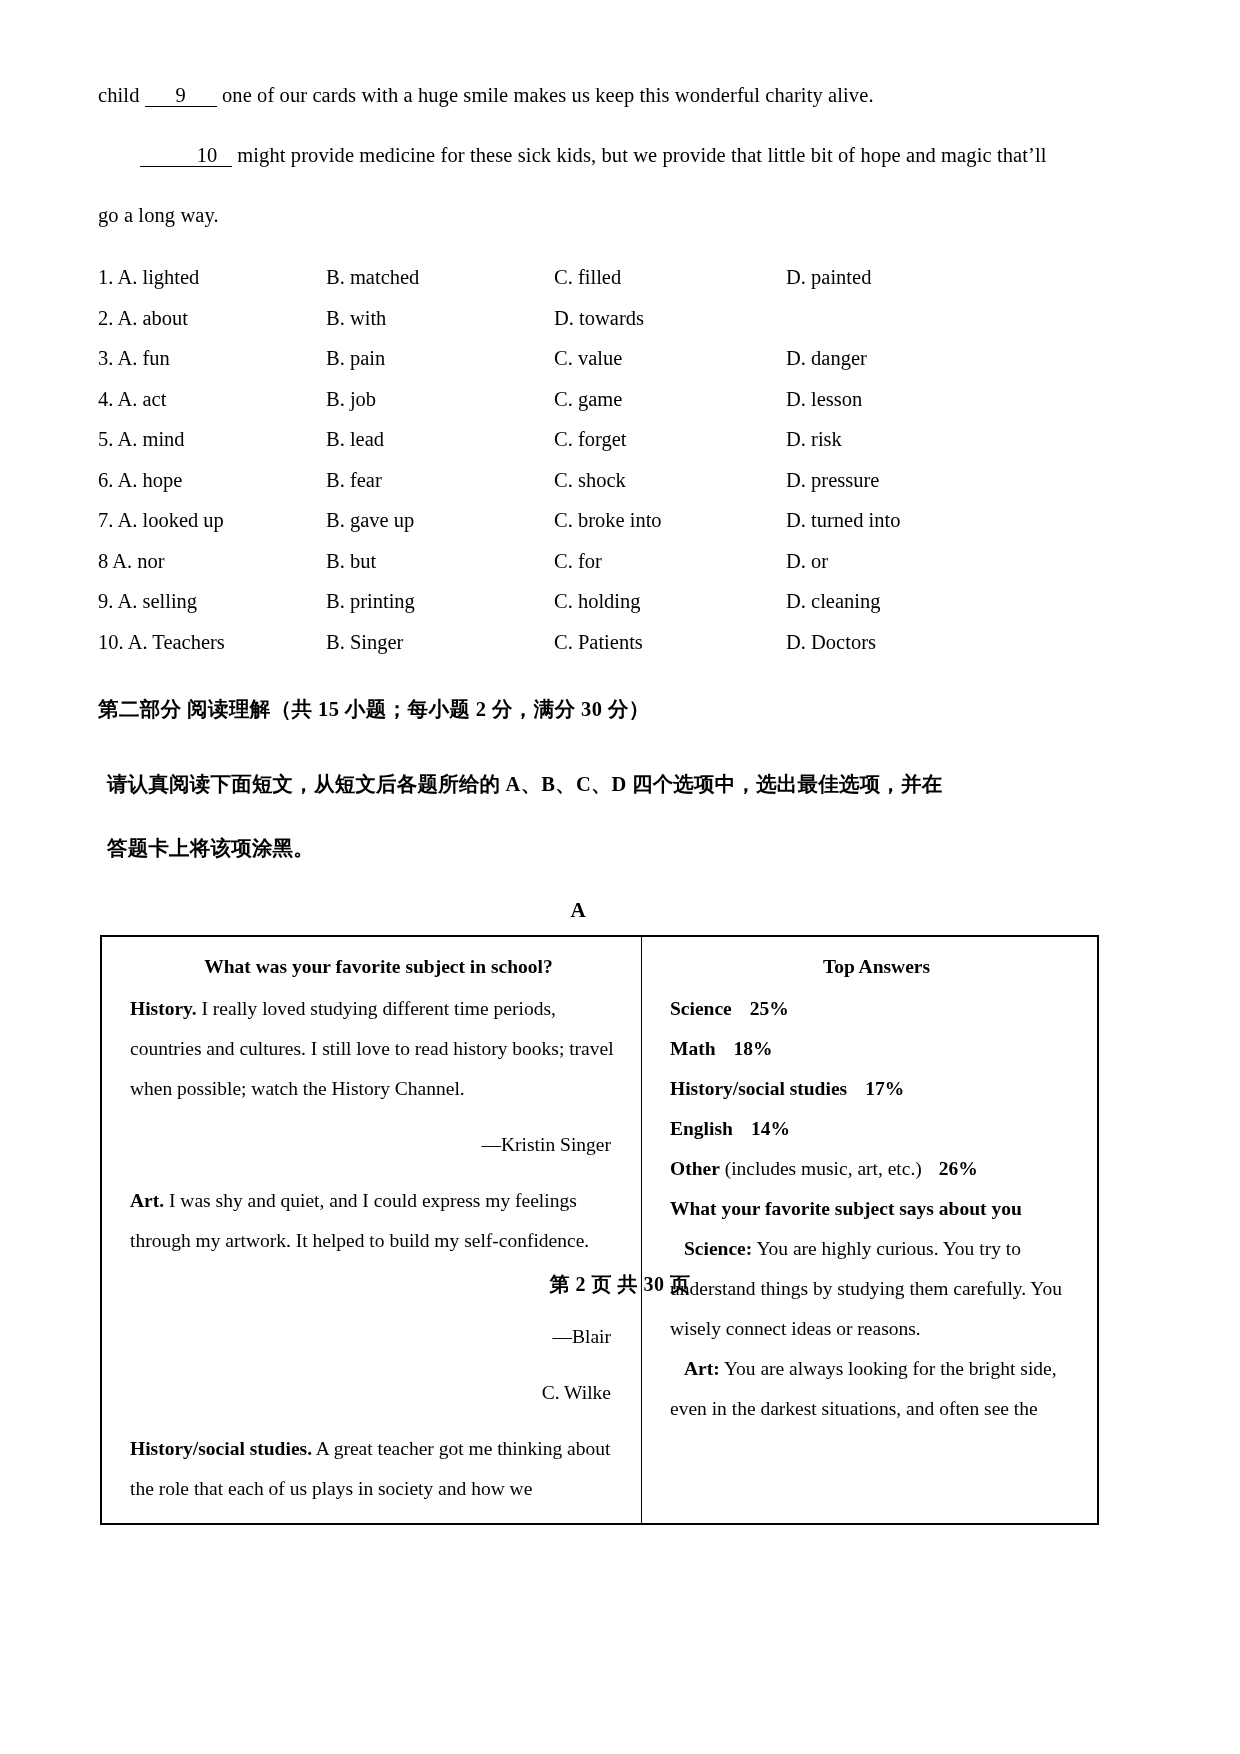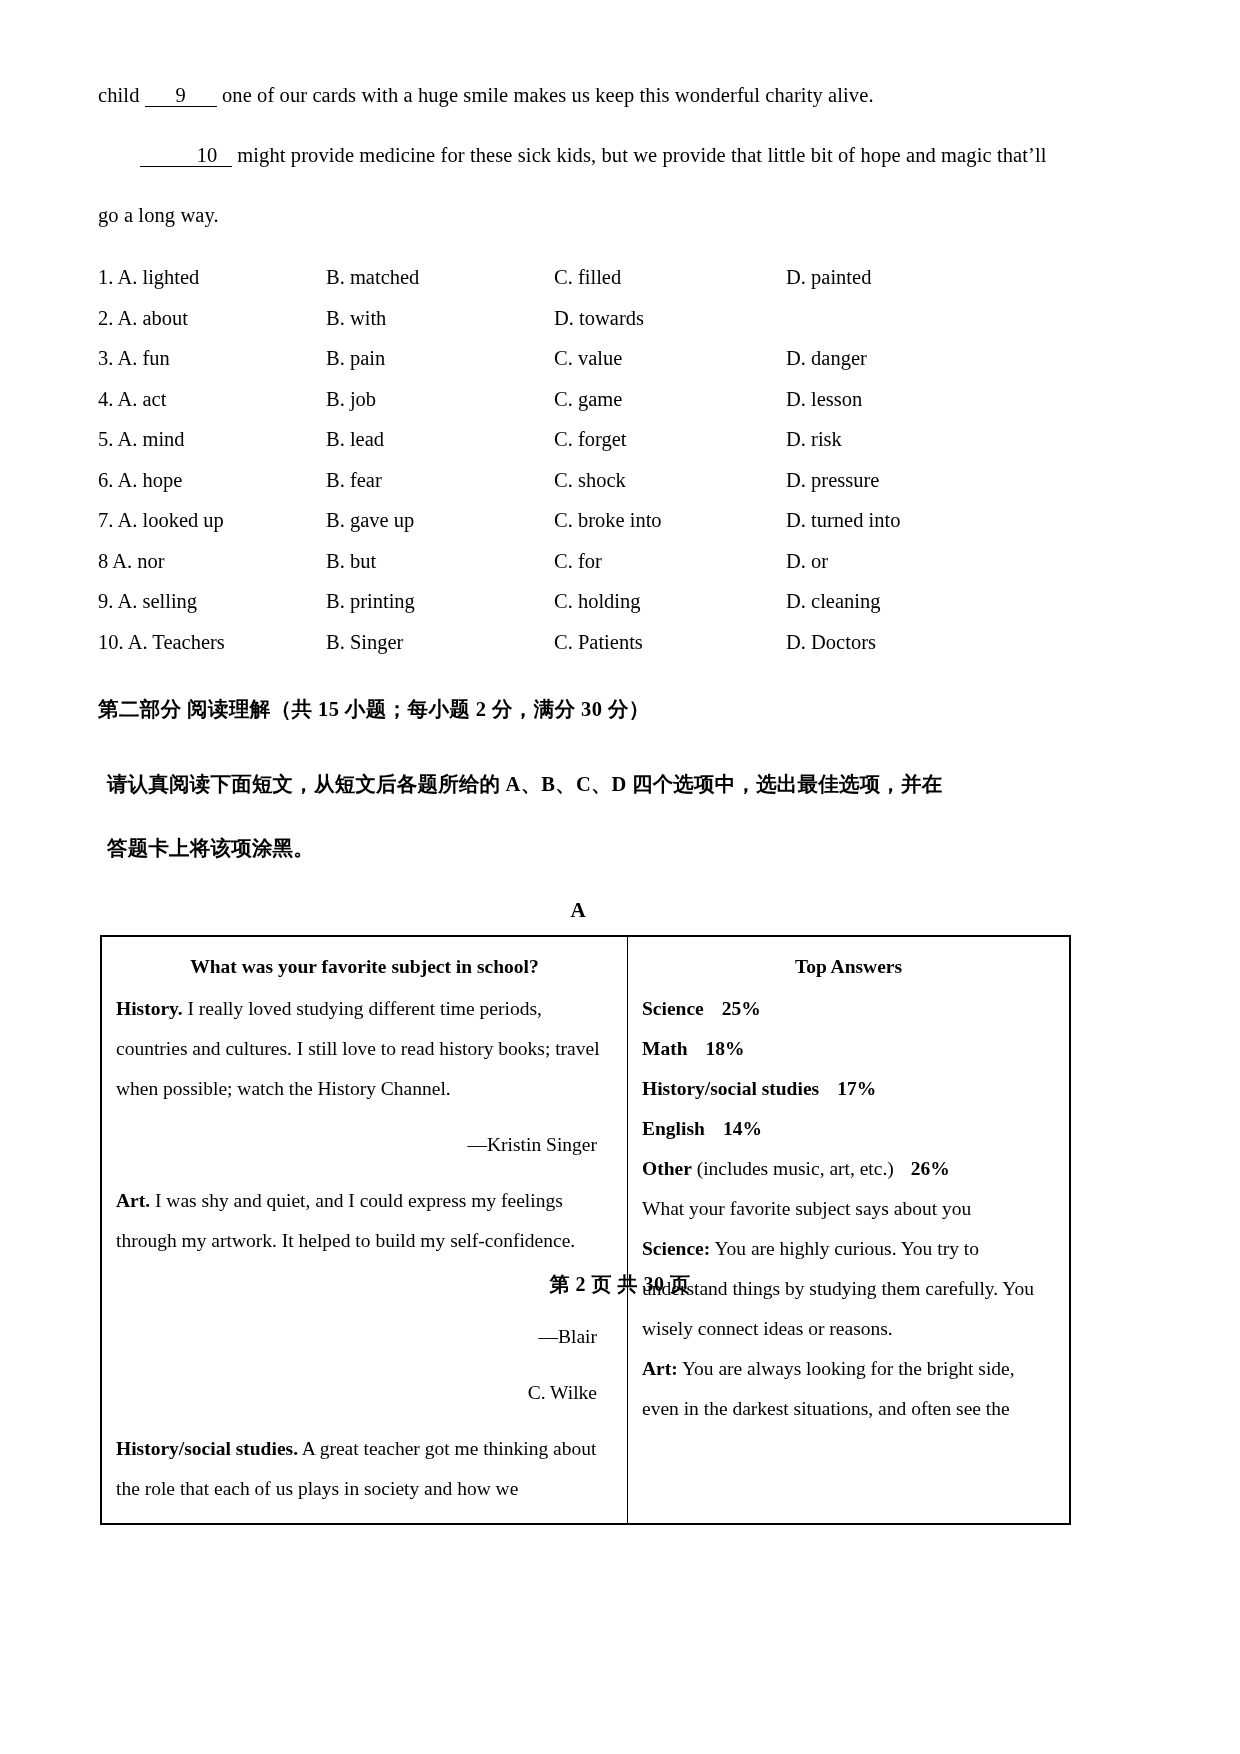--- a/index.html
+++ b/index.html
@@ -94,21 +94,21 @@
   table.reading {
     border-collapse: collapse;
     width: 910px;
     margin: 0 auto 0 2px;
     table-layout: fixed;
     border: 2.2px solid #000;
   }
   table.reading td {
     border: 1.6px solid #000;
     vertical-align: top;
-    padding: 10px 14px 14px 14px;
+    padding: 10px 14px 14px 28px;
   }
   td.col-left  { width: 497px; }
   td.col-right { width: 413px; }
 
   .cell-title {
     text-align: center;
     font-weight: bold;
     font-size: 19.5px;
     line-height: 40px;
     margin-bottom: 2px;
@@ -132,29 +132,29 @@
     line-height: 40px;
     margin: 0;
     white-space: nowrap;
   }
   .ans-line b { font-weight: bold; }
   .ans-line .pct { font-weight: bold; margin-left: 18px; }
   .ans-line .pct.tight { margin-left: 17px; }
   .sub-head {
     font-size: 19.5px;
     line-height: 40px;
-    font-weight: normal;
+    font-weight: bold;
     margin: 0;
   }
   .desc {
     font-size: 19.5px;
     line-height: 40px;
     margin: 0;
   }
-  .desc b { font-weight: bold; }
+  .desc b { font-weight: bold; margin-left: 14px; }
 
   
   .footer {
     position: absolute;
     left: 0;
     right: 0;
     bottom: 58px;
     text-align: center;
     font-size: 20px;
     font-weight: bold;

